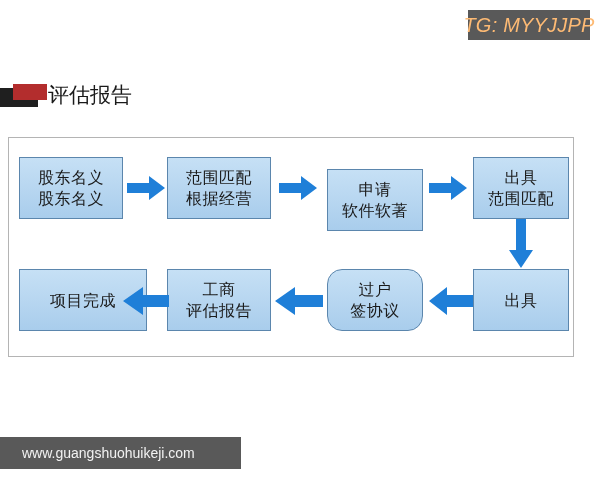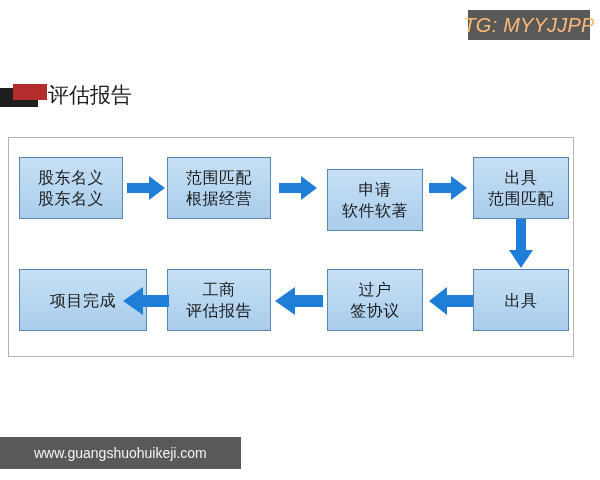--- a/index.html
+++ b/index.html
@@ -114,21 +114,21 @@
     top: 437px;
     width: 241px;
     height: 32px;
     background: #595959;
     display: flex;
     align-items: center;
   }
   #site-watermark .txt {
     color: #f2f2f2;
     font-size: 14px;
-    padding-left: 34px;
+    padding-left: 22px;
     white-space: nowrap;
   }
 </style>
 </head>
 <body>
 
 <div id="tg-badge">
   <span class="txt">TG: MYYJJPP</span>
 </div>
 
@@ -184,21 +184,21 @@
 
   <div class="node" style="left:10px; top:131px; width:128px; height:62px;">
     <span class="ln">项目完成</span>
   </div>
 
   <div class="node" style="left:158px; top:131px; width:104px; height:62px;">
     <span class="ln">工商</span>
     <span class="ln">评估报告</span>
   </div>
 
-  <div class="node" style="left:318px; top:131px; width:96px; height:62px;">
+  <div class="node" style="left:318px; top:131px; width:96px; height:62px;border-radius:15px;">
     <span class="ln">过户</span>
     <span class="ln">签协议</span>
   </div>
 
   <div class="node" style="left:464px; top:131px; width:96px; height:62px;">
     <span class="ln">出具</span>
   </div>
 
   <div class="arrow" style="left:420px; top:148px;">
     <svg width="44" height="30" viewBox="0 0 44 30">

